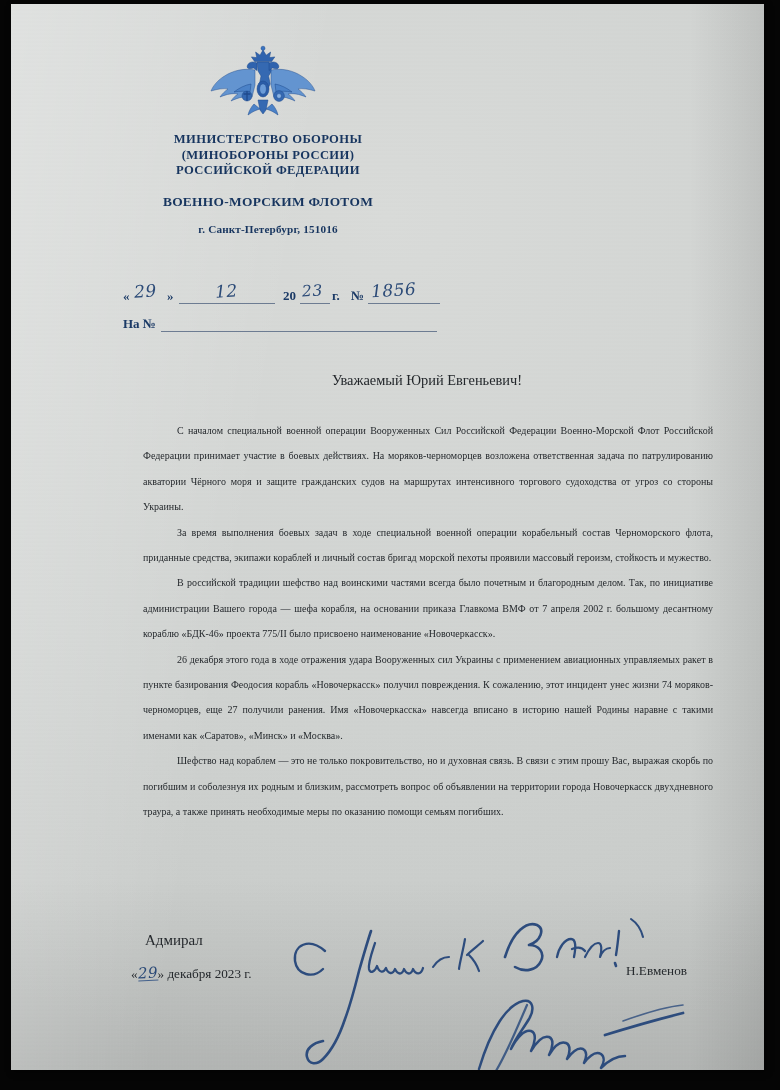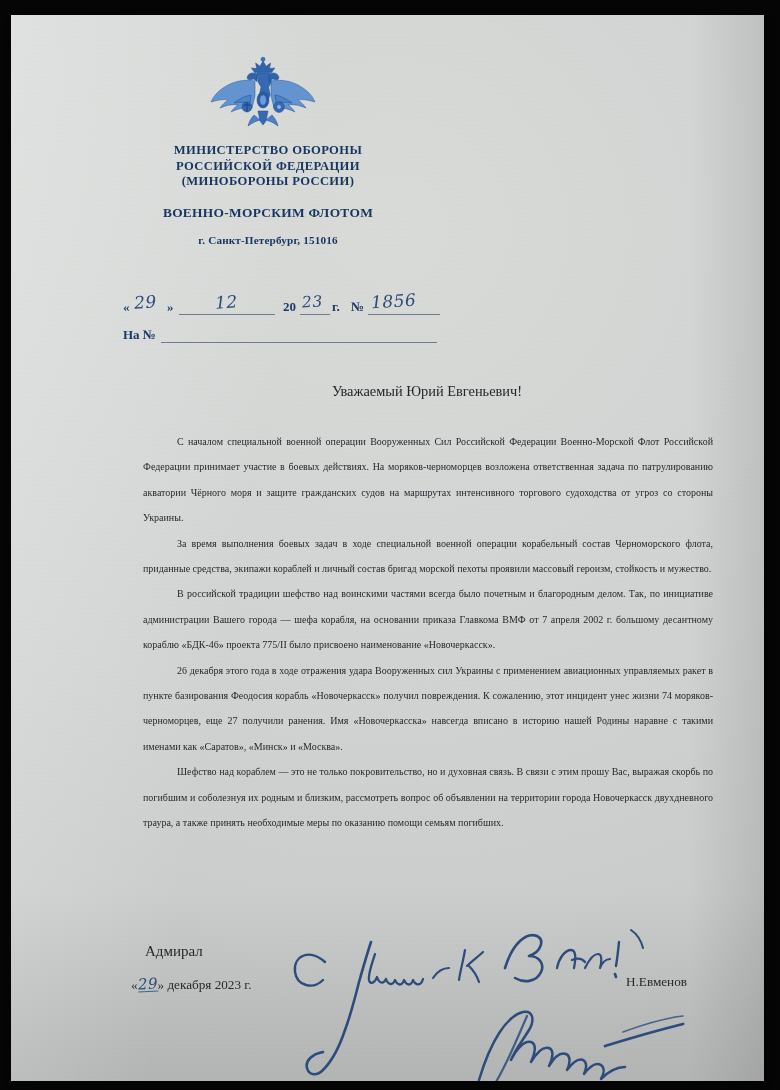--- a/index.html
+++ b/index.html
@@ -16,21 +16,21 @@
   
   #photo {
     position: relative;
     width: 780px; height: 1090px;
     background: #050505;
   }
 
   
   #sheet {
     position: absolute;
-    left: 11px; top: 15px;
+    left: 11px; top: 4px;
     width: 753px; height: 1066px;
     background:
       radial-gradient(ellipse 120% 80% at 50% 20%, #d9dbd9 0%, #cfd2d0 60%, #c6c9c7 100%);
     box-shadow: 2px 2px 6px rgba(0,0,0,.55);
     overflow: hidden;
   }
   
   #sheet::before {
     content: "";
     position: absolute; inset: 0;
@@ -229,22 +229,22 @@
 
             <path d="M51 56 h10 l-2 10 -3 4 -3-4z" fill="#3569b2"></path>
             <path d="M47 60 c-3 3 -5 7 -6 11 4-3 8-5 12-6z" fill="#4b82c8"></path>
             <path d="M65 60 c3 3 5 7 6 11 -4-3 -8-5 -12-6z" fill="#4b82c8"></path>
           </g>
         </svg>
       </div>
 
       <div class="letterhead">
         <div class="lh-line1">МИНИСТЕРСТВО ОБОРОНЫ</div>
+        <div class="lh-line1">(МИНОБОРОНЫ РОССИИ)</div>
         <div class="lh-line1">РОССИЙСКОЙ ФЕДЕРАЦИИ</div>
-        <div class="lh-line1">(МИНОБОРОНЫ РОССИИ)</div>
         <div class="lh-gap"></div>
         <div class="lh-line2">ВОЕННО-МОРСКИМ ФЛОТОМ</div>
         <div class="lh-city">г. Санкт-Петербург, 151016</div>
       </div>
 
 
       <div class="ref-block">
         <div class="ref-row" id="ref-line1">
           <span class="r1-open">«</span>
           <span class="r1-day hw">29</span>

